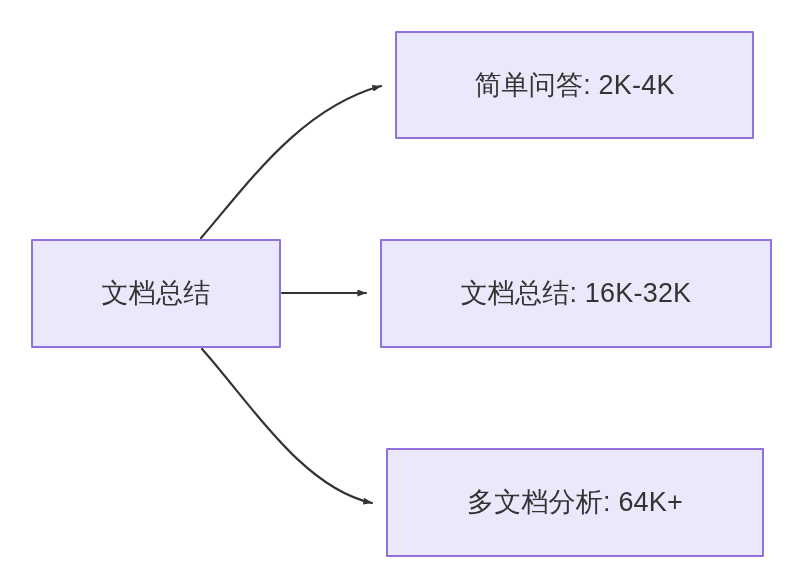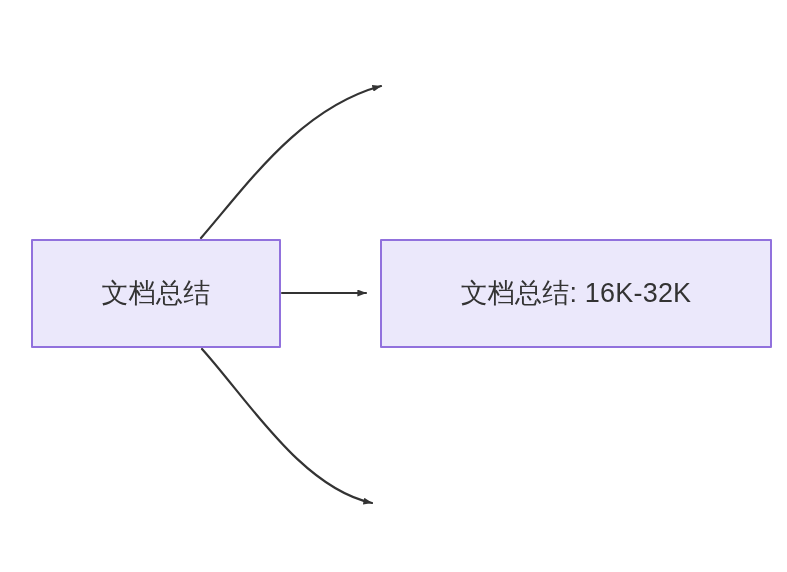--- a/index.html
+++ b/index.html
@@ -62,19 +62,25 @@
 
     <path d="M 282,293 L 366,293" fill="none" stroke="#333333" stroke-width="2.2" stroke-linecap="round" marker-end="url(#arrowhead)"></path>
 
     <path d="M 202,349 C 248,400 302,488 372,503" fill="none" stroke="#333333" stroke-width="2.2" stroke-linecap="round" marker-end="url(#arrowhead)"></path>
   </svg>
 
   <div class="node" id="node-source">
     <span class="node-label">文档总结</span>
   </div>
 
+  <div class="node" id="node-simple-qa">
+    <span class="node-label">简单问答: 2K-4K</span>
+  </div>
 
   <div class="node" id="node-doc-summary">
     <span class="node-label">文档总结: 16K-32K</span>
   </div>
 
+  <div class="node" id="node-multi-doc">
+    <span class="node-label">多文档分析: 64K+</span>
+  </div>
 
 </div>
 
 </body></html>

